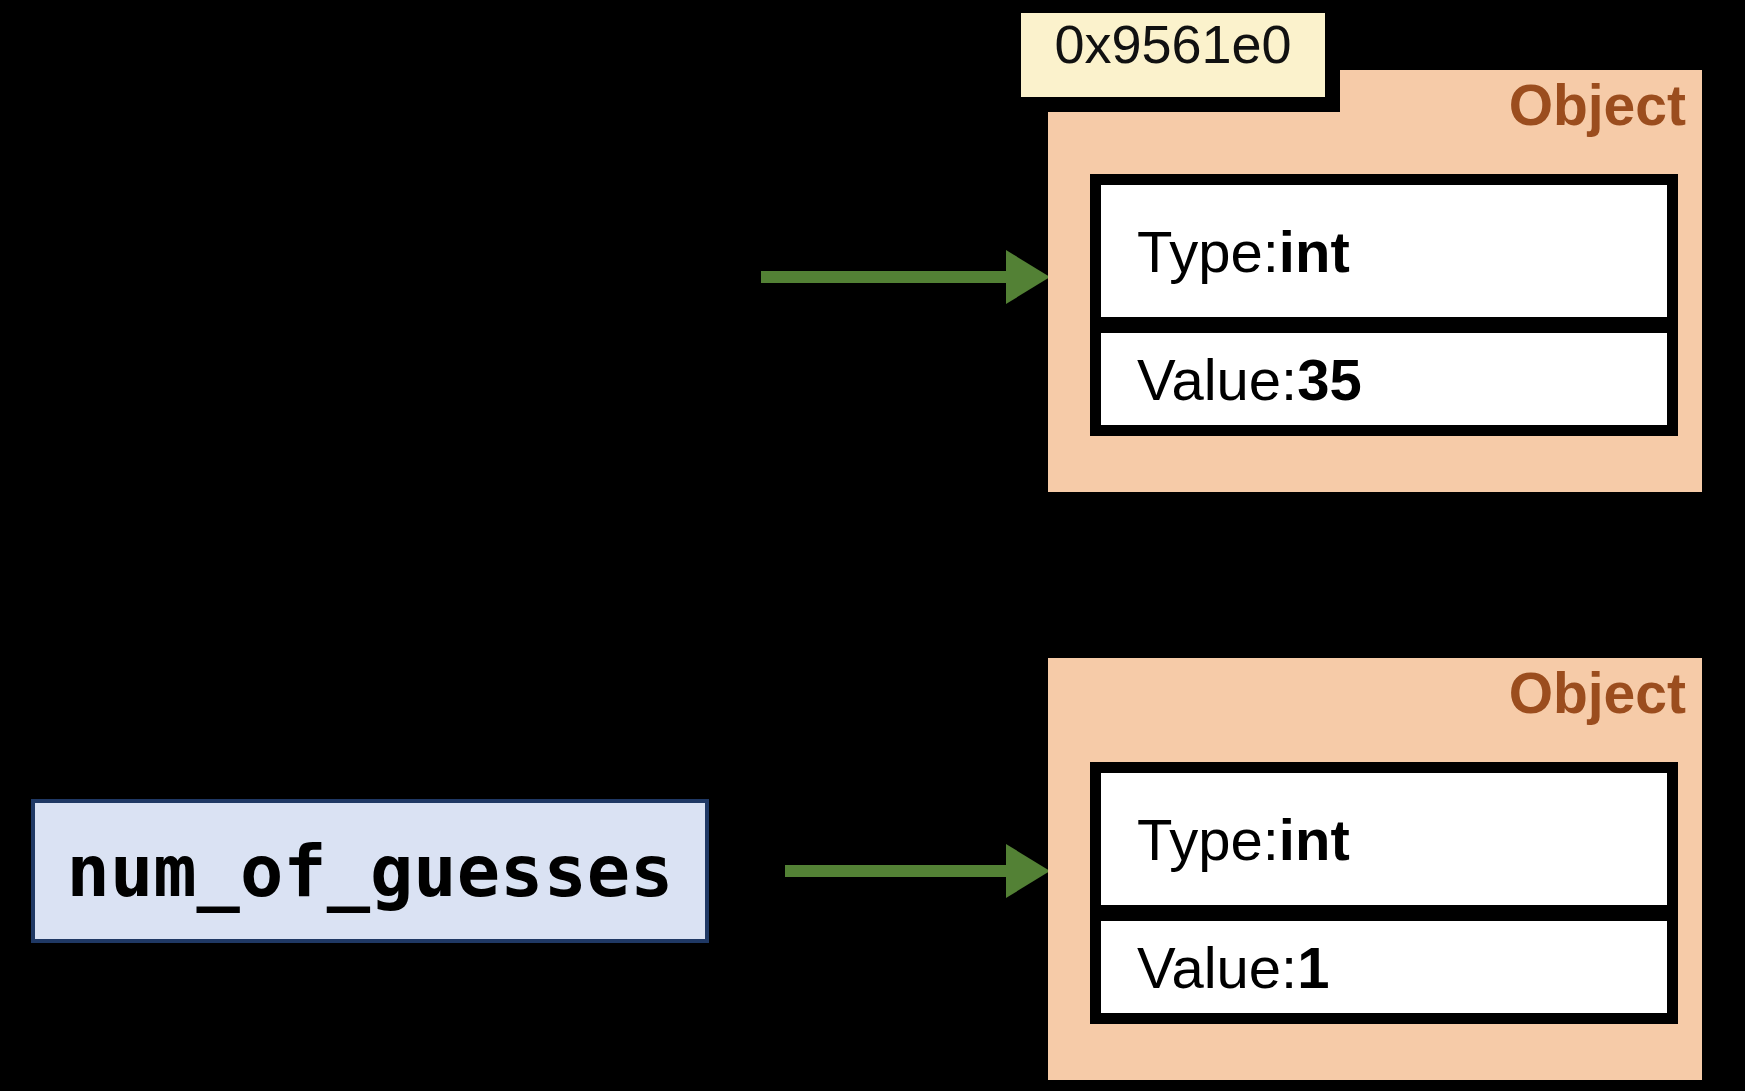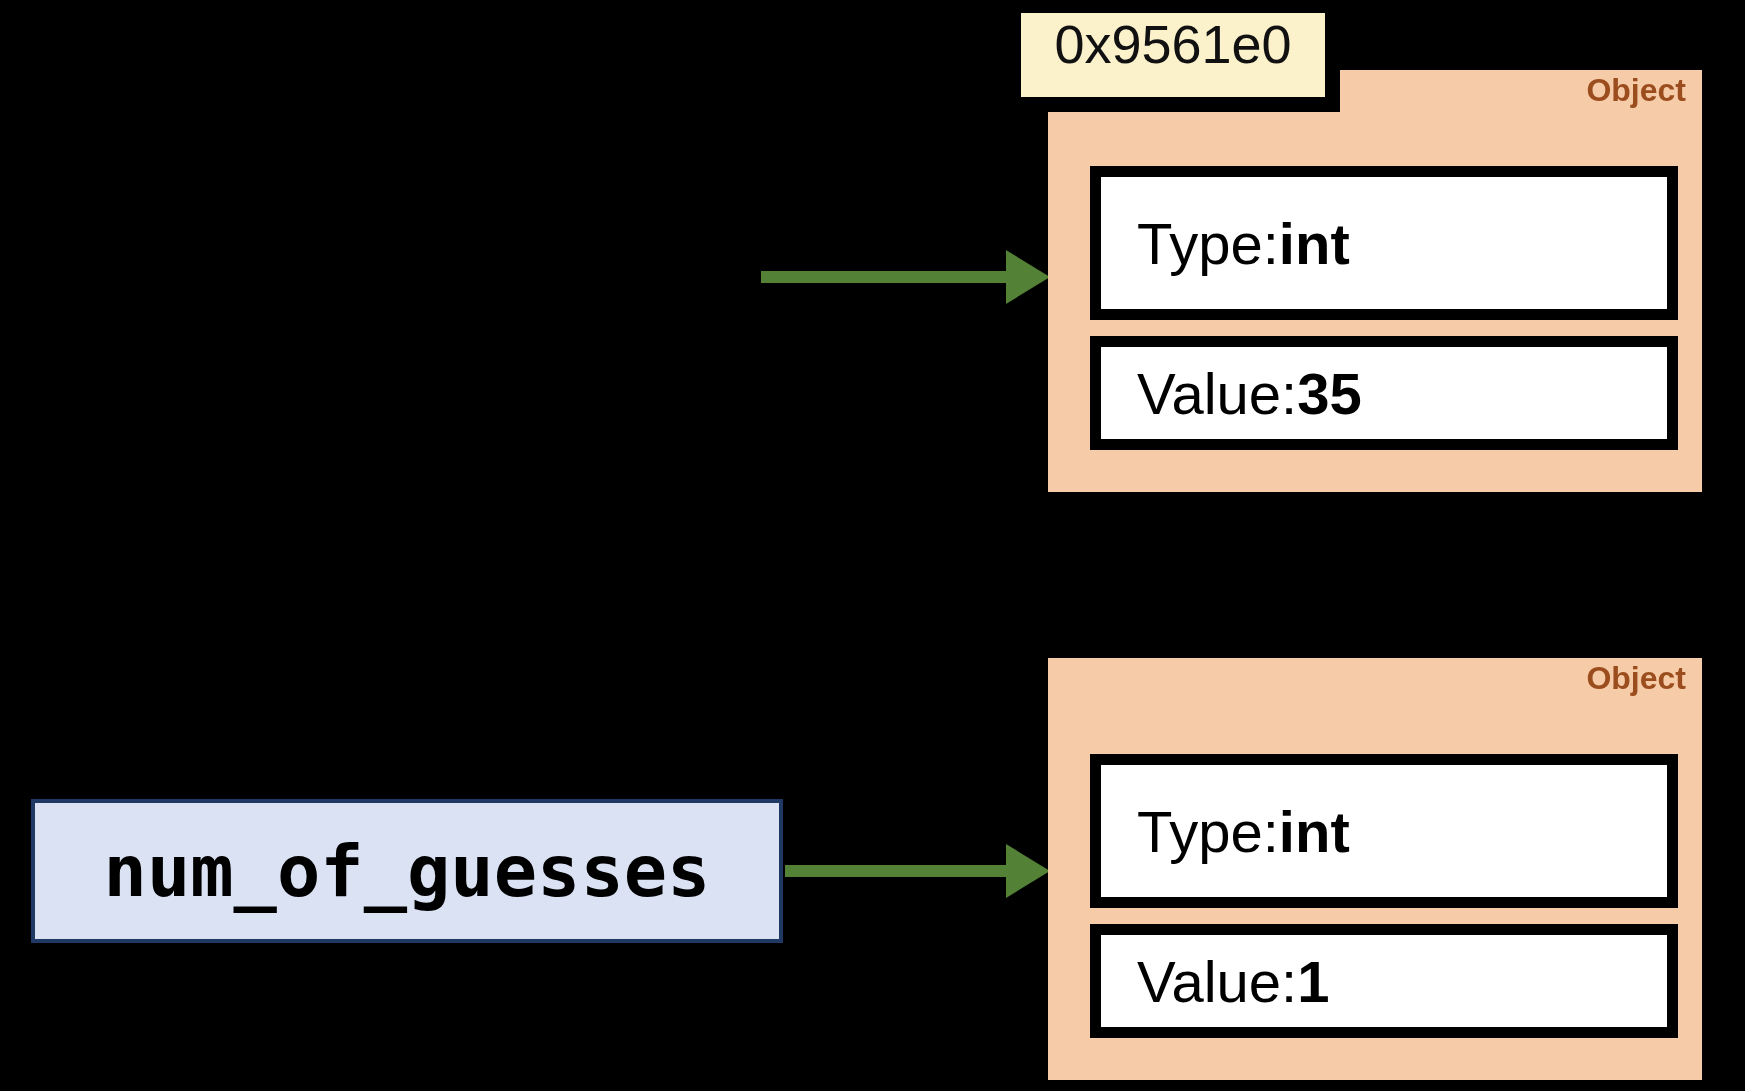--- a/index.html
+++ b/index.html
@@ -28,21 +28,21 @@
   .row-2{top:588px}
 
   
   .var-box{
     position:absolute;
     background:var(--var-fill);
     border:4px solid var(--var-border);
     display:flex;align-items:center;justify-content:center;
   }
   .row-1 .var-box{left:89px;top:210px;width:670px;height:132px}
-  .row-2 .var-box{left:31px;top:211px;width:752px;height:144px}
+  .row-2 .var-box{left:31px;top:211px;width:678px;height:144px}
   .var-name{
     font-family:"DejaVu Sans Mono","Liberation Mono",monospace;
     font-weight:bold;
     font-size:72px;
     color:var(--text);
     white-space:nowrap;
   }
 
   
   .arrow{position:absolute;display:flex;align-items:center;transform:translateY(-50%)}
@@ -59,32 +59,32 @@
   }
 
   
   .obj-box{
     position:absolute;
     left:1048px;top:70px;width:654px;height:422px;
     background:var(--peach);
   }
   .object-label{
     position:absolute;top:2px;right:16px;
-    font-weight:bold;font-size:32px;
+    font-weight:bold;font-size:57px;
     color:var(--object-label);
   }
   .field{
     position:absolute;left:42px;width:588px;
     background:var(--row-fill);
     border:11px solid var(--row-border);
     display:flex;align-items:center;
     padding-left:36px;
   }
-  .field-type{top:96px;height:154px}
-  .field-value{top:266px;height:114px}
+  .field-type{top:104px;height:154px}
+  .field-value{top:252px;height:114px}
   .field-label{font-size:58px;color:var(--text);white-space:pre}
   .field-val{font-size:58px;font-weight:bold;color:var(--text);margin-left:0}
 
   
   .addr-tag{
     position:absolute;left:1016px;top:8px;width:314px;height:94px;
     background:var(--tag-fill);
     border:5px solid var(--tag-border);
     box-shadow:10px 10px 0 var(--tag-border);
     display:flex;justify-content:center;

